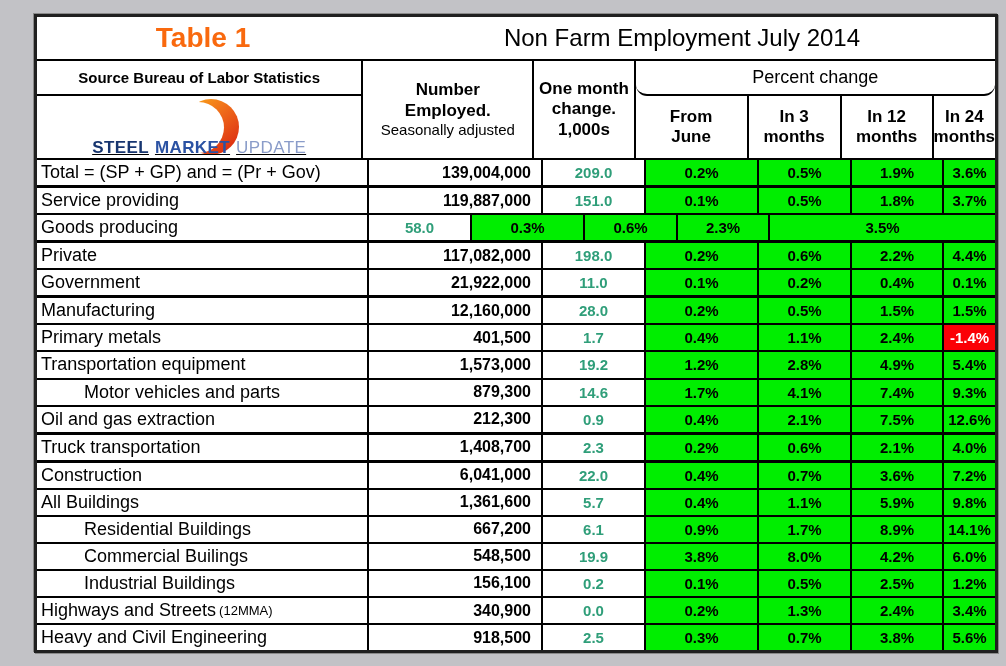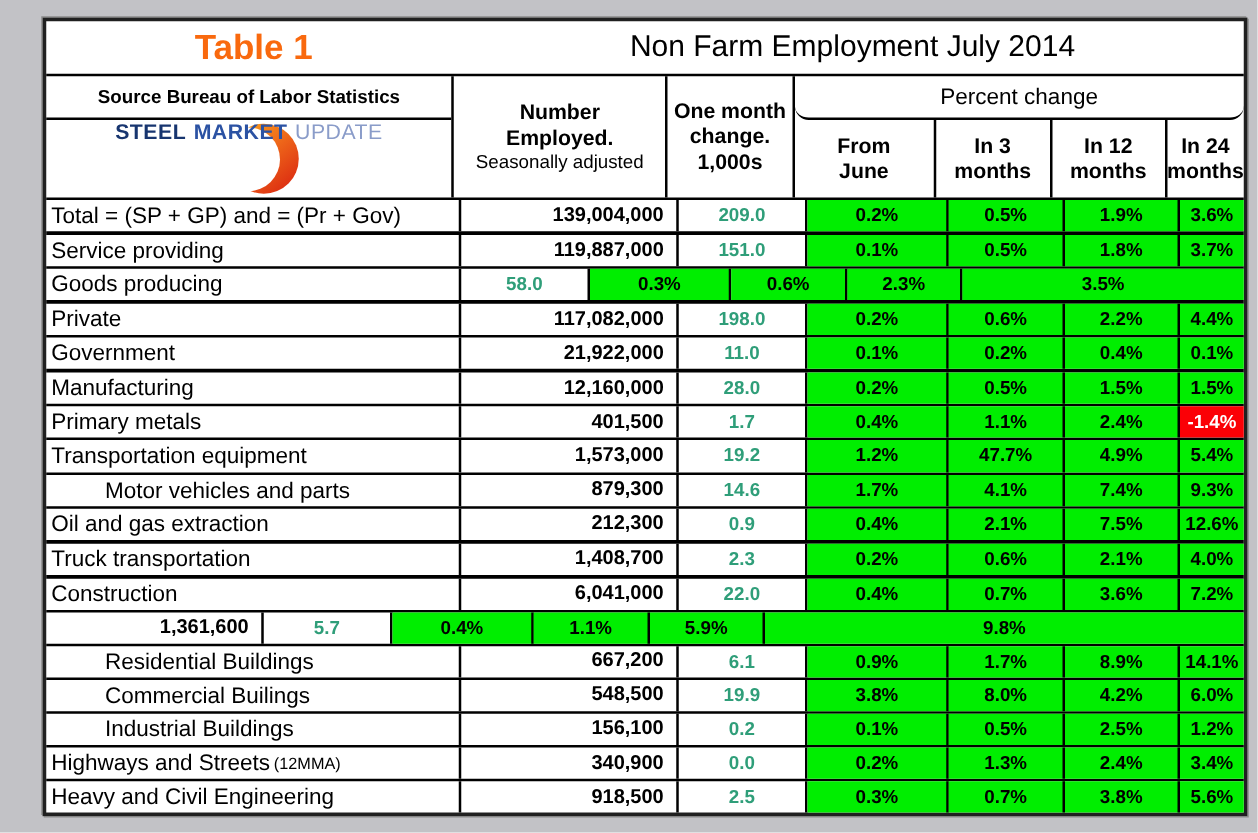--- a/index.html
+++ b/index.html
@@ -21,21 +21,21 @@
   .title-row { flex:0 0 42px; display:flex; border-bottom:2px solid #000; }
   .title-left { width:332px; display:flex; align-items:center; justify-content:center; }
   .title-left span { color:#f9690e; font-weight:bold; font-size:28px; }
   .title-main { flex:1; display:flex; align-items:center; justify-content:center; font-size:24px; }
 
   
   .head { flex:0 0 97px; display:flex; border-bottom:2px solid #000; }
   .h-label { display:flex; flex-direction:column; }
   .h-source { height:33px; border-bottom:2px solid #000; display:flex; align-items:center;
               justify-content:center; font-weight:bold; font-size:15px; }
-  .h-logo { flex:1; position:relative; display:flex; align-items:flex-start; justify-content:center; }
+  .h-logo { flex:1; position:relative; display:flex; align-items:flex-end; justify-content:center;text-decoration:underline; }
   .crescent { position:absolute; left:50%; top:50%; width:56px; height:56px; margin:-28px 0 0 -16px;
               border-radius:50%; background:linear-gradient(140deg,#f9a11b 8%,#ef6a1a 45%,#dd2f12 88%); }
   .crescent::before { content:""; position:absolute; left:-10px; top:3px; width:51px; height:51px;
               border-radius:50%; background:#fff; }
   .logo-text { position:relative; display:flex; align-items:baseline; gap:6px; }
   .lg-steel  { color:#17356f; font-weight:bold; font-size:17px; letter-spacing:.4px; }
   .lg-market { color:#2b52a3; font-weight:bold; font-size:17px; letter-spacing:.4px; }
   .lg-update { color:#8a9cc9; font-size:17px; letter-spacing:.4px; }
   .h-col { display:flex; flex-direction:column; align-items:center; justify-content:center;
            line-height:1.2; text-align:center; }
@@ -199,21 +199,21 @@
           <div class="pcell w-p3 cell-br">2.4%</div>
           <div class="pcell w-p4 neg">-1.4%</div>
         </div>
         <div class="row">
           <div class="lab w-label cell-br ind1">
             <span>Transportation equipment</span>
           </div>
           <div class="num w-num cell-br">1,573,000</div>
           <div class="chg w-chg cell-br">19.2</div>
           <div class="pcell w-p1 cell-br">1.2%</div>
-          <div class="pcell w-p2 cell-br">47.7%</div>
+          <div class="pcell w-p2 cell-br">2.8%</div>
           <div class="pcell w-p3 cell-br">4.9%</div>
           <div class="pcell w-p4">5.4%</div>
         </div>
         <div class="row">
           <div class="lab w-label cell-br ind2">
             <span>Motor vehicles and parts</span>
           </div>
           <div class="num w-num cell-br">879,300</div>
           <div class="chg w-chg cell-br">14.6</div>
           <div class="pcell w-p1 cell-br">1.7%</div>
@@ -248,20 +248,23 @@
             <span>Construction</span>
           </div>
           <div class="num w-num cell-br">6,041,000</div>
           <div class="chg w-chg cell-br">22.0</div>
           <div class="pcell w-p1 cell-br">0.4%</div>
           <div class="pcell w-p2 cell-br">0.7%</div>
           <div class="pcell w-p3 cell-br">3.6%</div>
           <div class="pcell w-p4">7.2%</div>
         </div>
         <div class="row">
+          <div class="lab w-label cell-br ind1">
+            <span>All Buildings</span>
+          </div>
           <div class="num w-num cell-br">1,361,600</div>
           <div class="chg w-chg cell-br">5.7</div>
           <div class="pcell w-p1 cell-br">0.4%</div>
           <div class="pcell w-p2 cell-br">1.1%</div>
           <div class="pcell w-p3 cell-br">5.9%</div>
           <div class="pcell w-p4">9.8%</div>
         </div>
         <div class="row">
           <div class="lab w-label cell-br ind2">
             <span>Residential Buildings</span>

